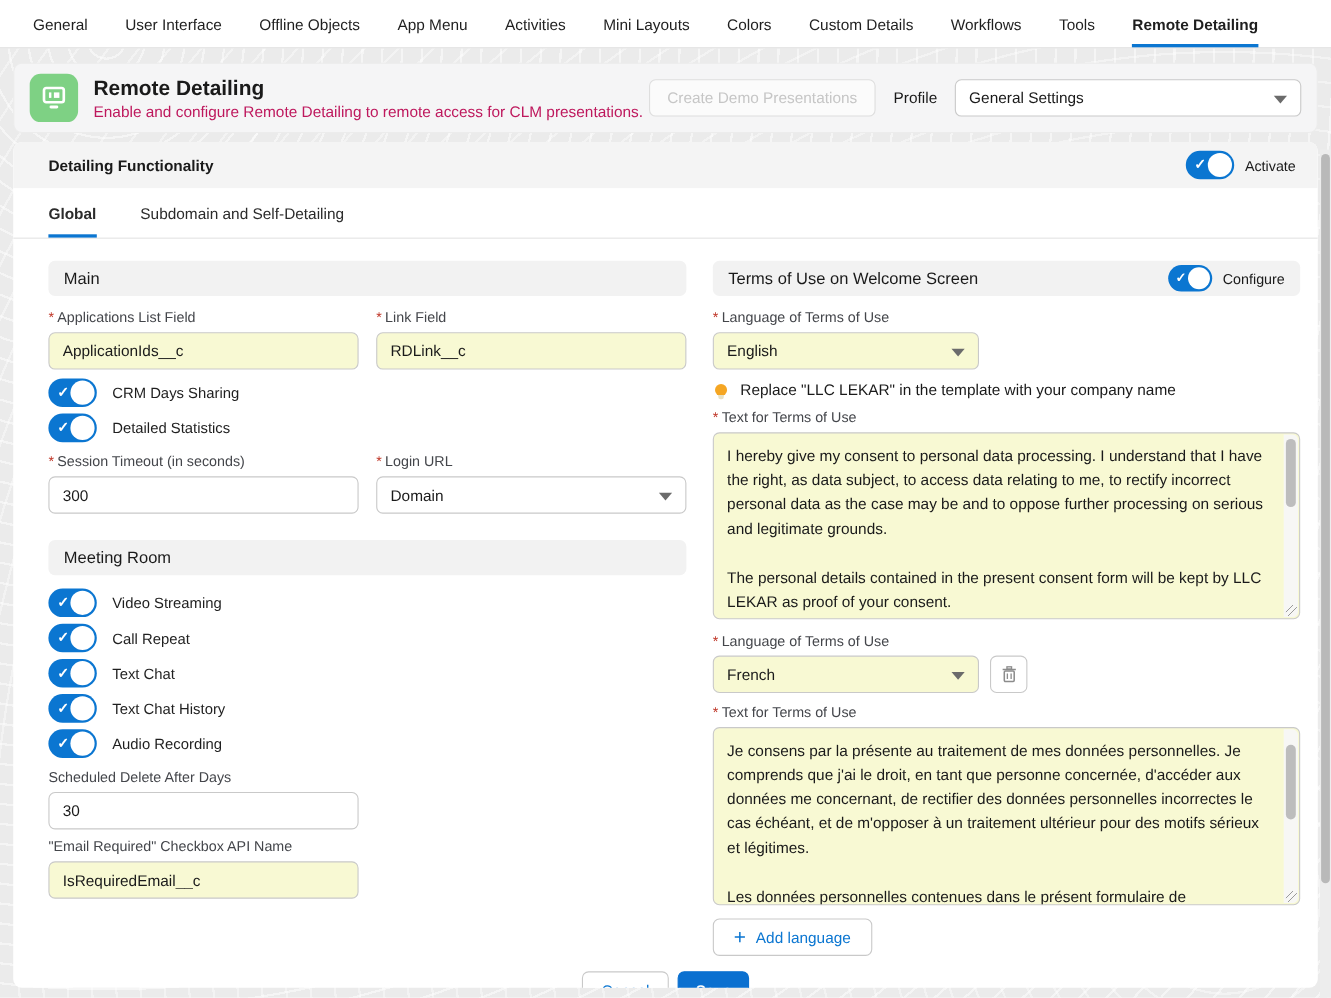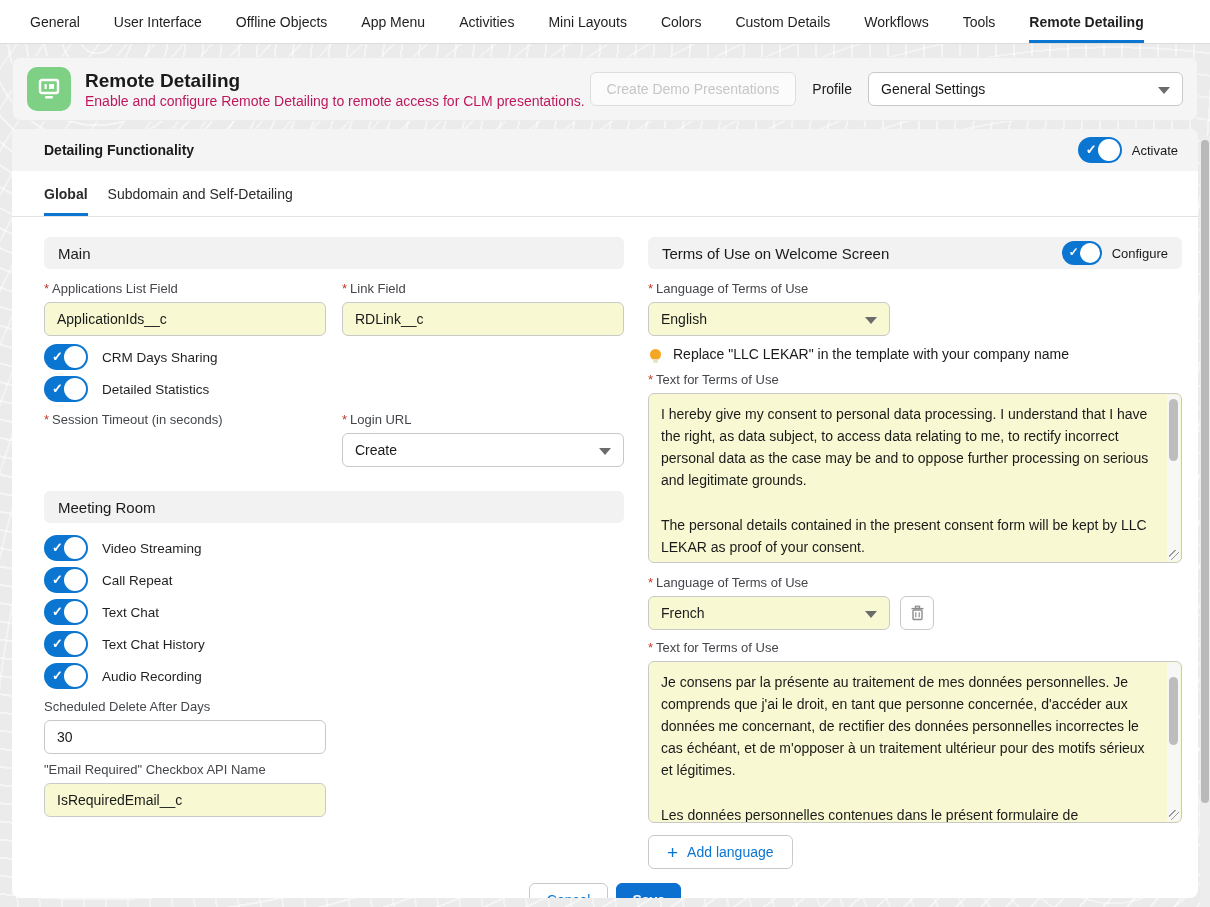--- a/index.html
+++ b/index.html
@@ -34,21 +34,21 @@
   .selectbox { position:relative; background:#ffffff; border:1px solid #c9c9c9; border-radius:6px;
     height:34px; display:flex; align-items:center; padding:0 30px 0 12px; font-size:14px; cursor:pointer; }
   .selectbox .caret { position:absolute; right:12px; top:50%; margin-top:-2px;
     width:0; height:0; border-left:6px solid transparent; border-right:6px solid transparent; border-top:7px solid #6b6b6b; }
   .profile-select { width:315px; }
   
   .panel { background:#ffffff; border-radius:8px; height:769px; display:flex; flex-direction:column; overflow:hidden; }
   .panelbar { background:#f4f4f4; height:42px; flex:0 0 auto; display:flex; align-items:center; padding:0 20px; }
   .panelbar .ptitle { font-size:14px; font-weight:bold;padding-left:12px; }
   .panelbar .pright { margin-left:auto; display:flex; align-items:center; gap:10px; }
-  .subtabs { height:46px; flex:0 0 auto; border-bottom:1px solid #e3e3e3; display:flex; gap:20px; padding:0 0 0 32px; }
+  .subtabs { height:46px; flex:0 0 auto; border-bottom:1px solid #e3e3e3; display:flex; gap:40px; padding:0 0 0 32px; }
   .subtabs .stab { display:flex; align-items:center; font-size:14px; color:#2b2b2b; cursor:pointer; }
   .subtabs .stab.active { font-weight:bold; border-bottom:3px solid #0b76d1; padding-top:3px; }
   
   .toggle { width:44px; height:26px; border-radius:13px; background:#0b76d1; position:relative; flex:0 0 auto; cursor:pointer; }
   .toggle .tick { position:absolute; left:8px; top:4px; color:#ffffff; font-size:13px; font-weight:bold; line-height:17px; }
   .toggle .knob { position:absolute; right:2px; top:2px; width:22px; height:22px; background:#ffffff; border-radius:50%; }
   .togglerow { display:flex; align-items:center; gap:14px; margin-bottom:6px; }
   .togglerow .tlabel { font-size:13.5px; color:#1f1f1f; }
   
   .content { flex:1 1 auto; display:flex; gap:24px; padding:20px 16px 0 32px; }
@@ -190,25 +190,26 @@
           <span class="toggle">
             <span class="tick">✓</span>
             <span class="knob"></span>
           </span>
           <span class="tlabel">Detailed Statistics</span>
         </div>
 
         <div class="grid2 mt10">
           <div class="field">
             <div class="flabel"><span class="req">*</span><span>Session Timeout (in seconds)</span></div>
+            <input class="inp" value="300" style="">
           </div>
           <div class="field">
             <div class="flabel"><span class="req">*</span><span>Login URL</span></div>
             <div class="selectbox">
-              <span>Create</span>
+              <span>Domain</span>
               <span class="caret"></span>
             </div>
           </div>
         </div>
 
         <div class="sec-bar" style="margin-top:16px;">
           <span>Meeting Room</span>
         </div>
 
         <div class="togglerow">

